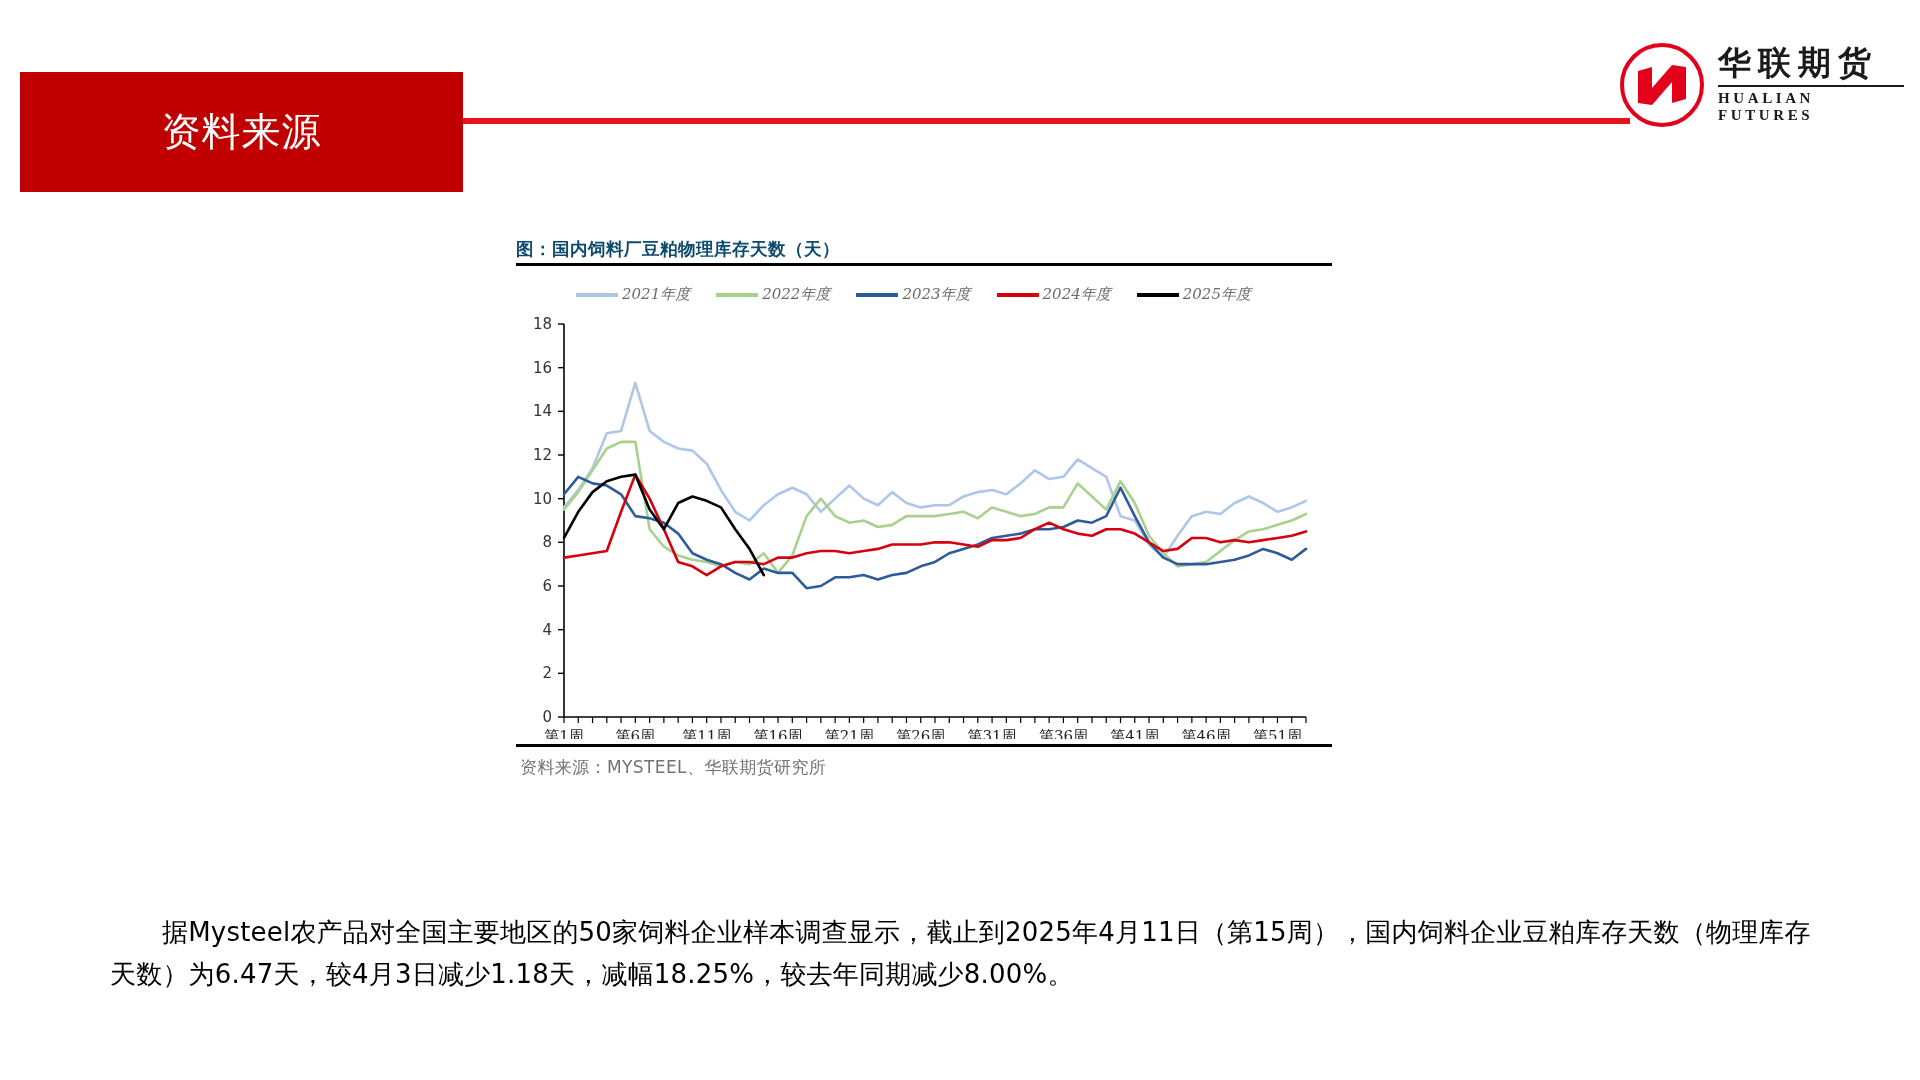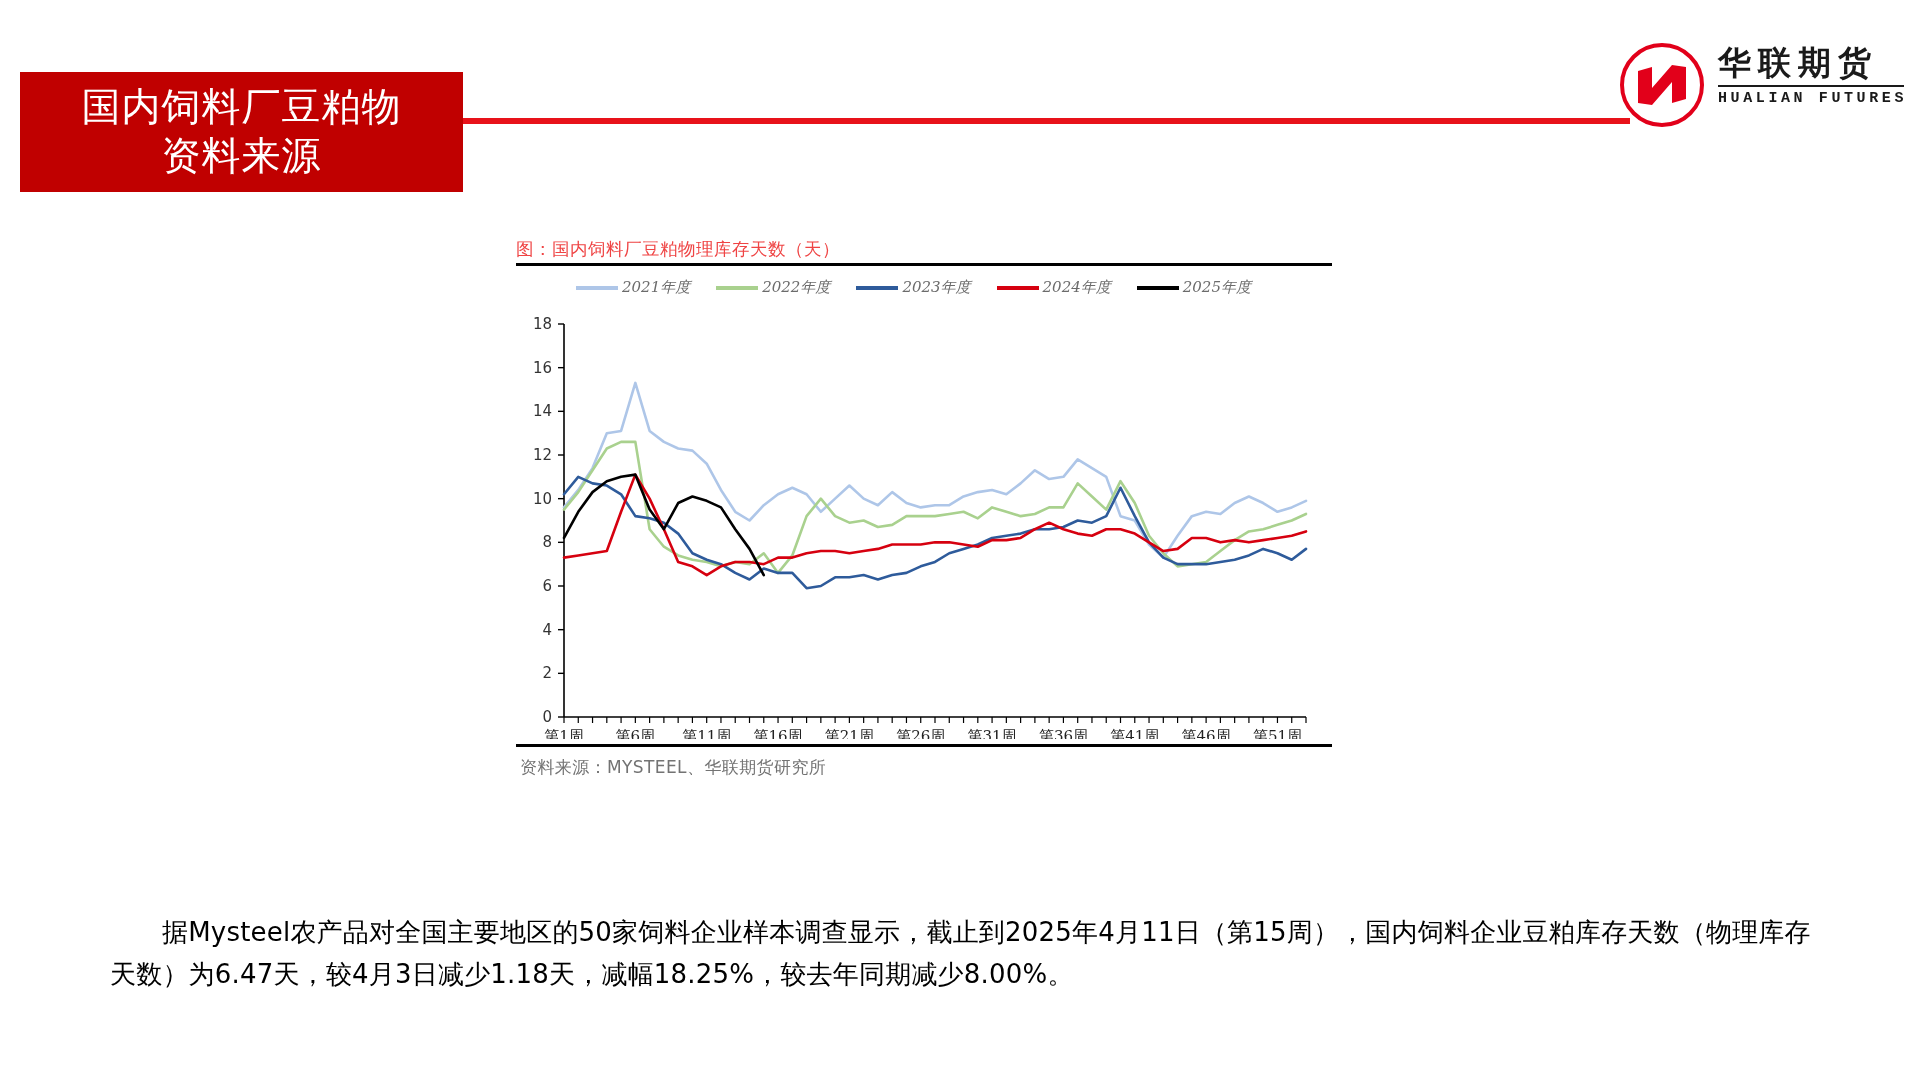--- a/index.html
+++ b/index.html
@@ -79,38 +79,39 @@
     height: 2px;
     background: #1a1a1a;
     margin-top: 2px;
   }
   #logo-en {
     font-size: 15px;
     letter-spacing: 3.6px;
     color: #1a1a1a;
     font-weight: 700;
     margin-top: 3px;
-    font-family: Liberation Mono, monospace;
+    font-family: Liberation Serif, serif;
   }
 
   
   #figure-block {
     position: absolute;
     left: 516px;
     top: 236px;
     width: 816px;
     height: 565px;
   }
   #fig-caption {
     font-size: 17.5px;
-    color: #ef4444;
+    color: #0c4a6e;
     letter-spacing: 0.5px;
     height: 26px;
     line-height: 26px;
     font-family: "DejaVu Sans", "Liberation Sans", sans-serif;
+    font-weight: bold;
   }
   #fig-rule-top {
     width: 816px;
     height: 3px;
     background: #000000;
     margin-top: 1px;
   }
   #fig-rule-bottom {
     position: absolute;
     left: 0;
@@ -130,21 +131,21 @@
   }
 
   
   #legend {
     position: absolute;
     left: 60px;
     top: 42px;
     width: 700px;
     height: 26px;
     display: flex;
-    align-items: flex-start;
+    align-items: flex-end;
     gap: 26px;
   }
   .legend-item {
     display: flex;
     align-items: center;
     gap: 4px;
   }
   .legend-swatch {
     width: 42px;
     height: 4px;
@@ -194,21 +195,20 @@
     font-family: "DejaVu Sans", "Liberation Sans", sans-serif;
   }
 </style>
 </head>
 <body>
 
 <div id="header-rule"></div>
 
 <div id="title-banner">
   <div class="title-text">
-    <div>国内饲料厂豆粕物</div>
     <div>资料来源</div>
   </div>
 </div>
 
 <div id="logo">
   <div id="logo-mark">
     <svg width="88" height="88" viewBox="0 0 88 88" aria-hidden="true">
       <circle cx="44" cy="44" r="40" fill="#ffffff" stroke="#E2001A" stroke-width="4"></circle>
       <path d="M20 62 L20 30 L34 26 L34 47 L54 24 L68 26 L68 58 L54 62 L54 41 L34 64 Z" fill="#E2001A"></path>
     </svg>

